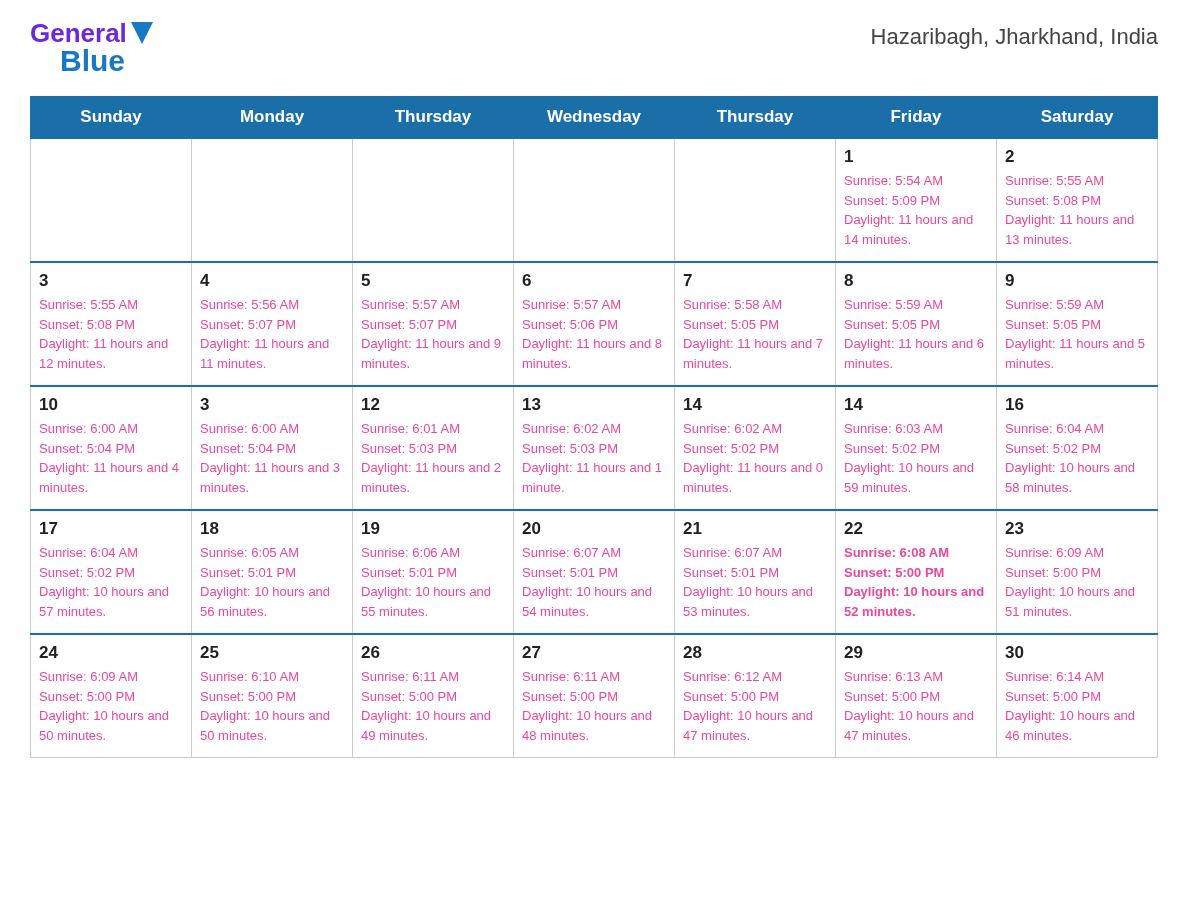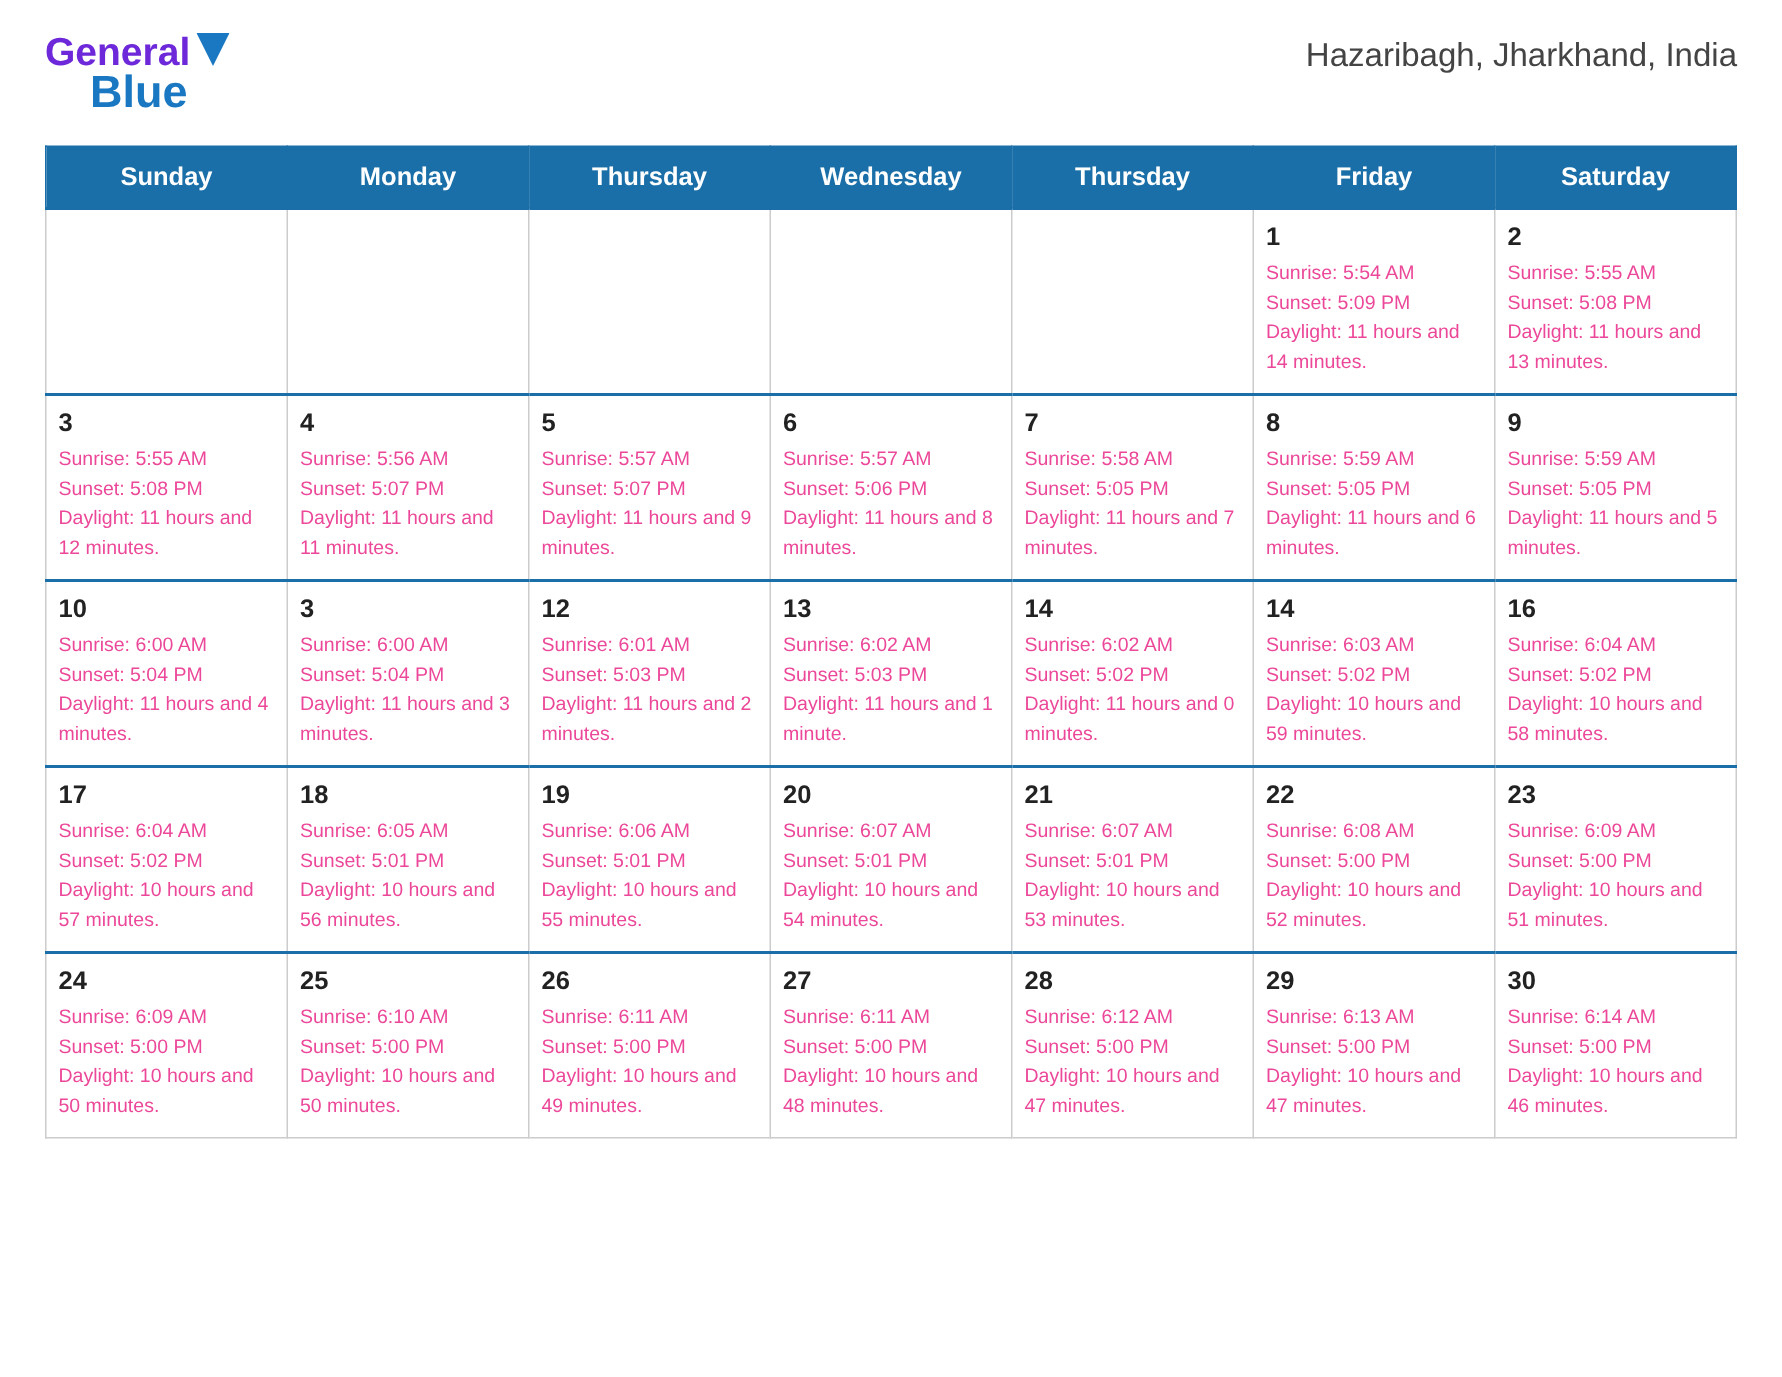--- a/index.html
+++ b/index.html
@@ -257,21 +257,21 @@
 Daylight: 10 hours and 54 minutes.</div>
         </td>
         <td>
           <div class="day-number">21</div>
           <div class="day-info" style="white-space: pre-line;">Sunrise: 6:07 AM
 Sunset: 5:01 PM
 Daylight: 10 hours and 53 minutes.</div>
         </td>
         <td>
           <div class="day-number">22</div>
-          <div class="day-info" style="white-space: pre-line;">Sunrise: 6:08 AM
+          <div class="day-info" style="white-space: pre-line; font-weight: bold;">Sunrise: 6:08 AM
 Sunset: 5:00 PM
 Daylight: 10 hours and 52 minutes.</div>
         </td>
         <td>
           <div class="day-number">23</div>
           <div class="day-info" style="white-space: pre-line;">Sunrise: 6:09 AM
 Sunset: 5:00 PM
 Daylight: 10 hours and 51 minutes.</div>
         </td>
       </tr>

